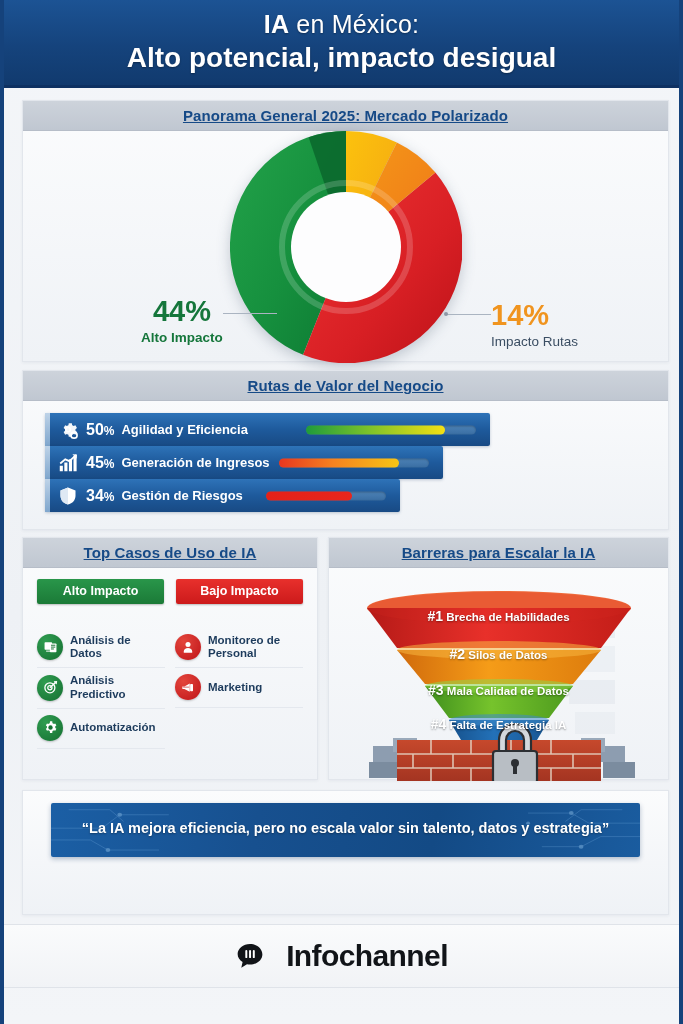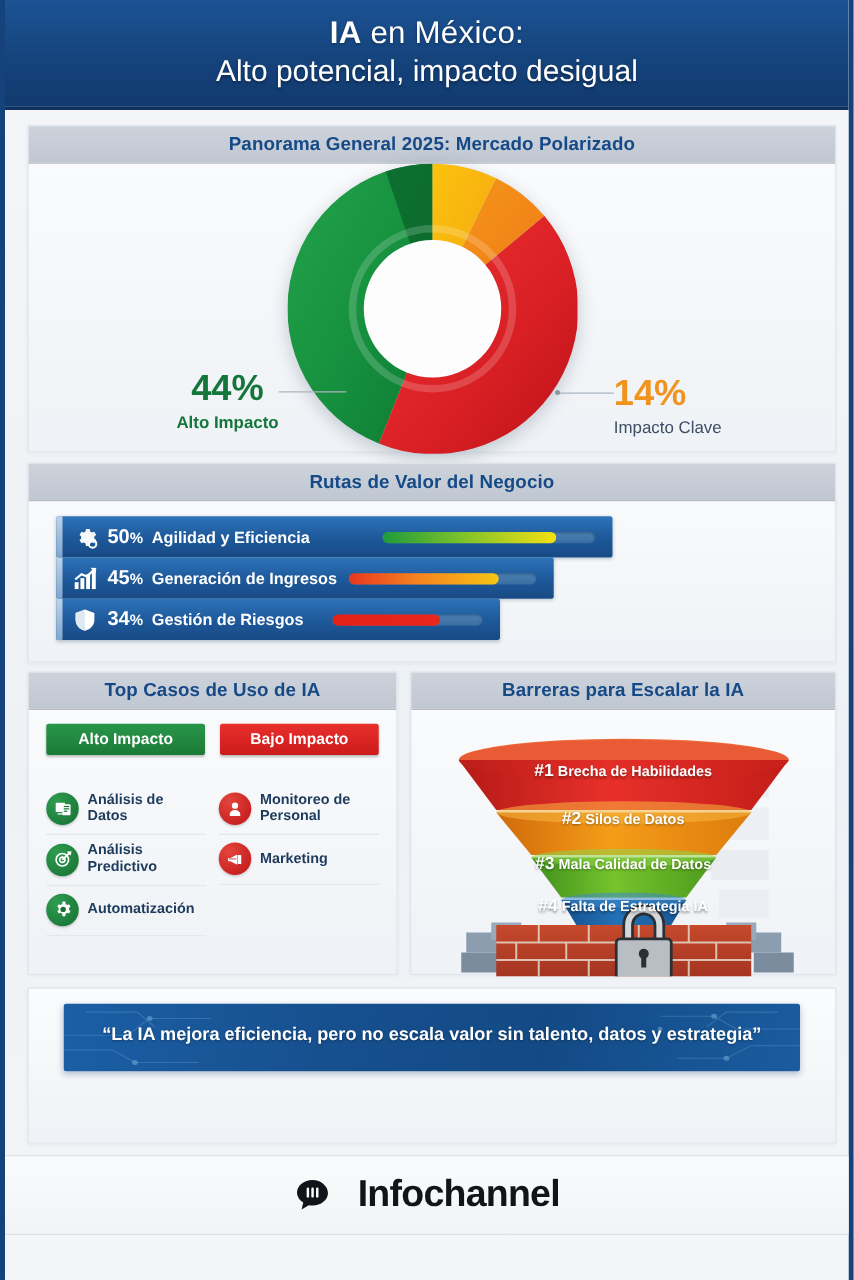--- a/index.html
+++ b/index.html
@@ -28,39 +28,39 @@
     align-items: center; justify-content: center;
     border-bottom: 3px solid #0e3father;
   }
   .header { border-bottom: 3px solid #0e3162; }
   .header-line1 {
     color: #ffffff; font-size: 25px; letter-spacing: .2px;
     font-weight: 400; line-height: 1.05; text-shadow: 0 1px 2px rgba(0,0,0,.35);
   }
   .header-line1 b { font-weight: 700; }
   .header-line2 {
-    color: #ffffff; font-size: 24px; font-weight: 400;
+    color: #ffffff; font-size: 28px; font-weight: 700;
     margin-top: 4px; text-shadow: 0 1px 2px rgba(0,0,0,.35);
   }
 
   
   .panel {
     position: absolute;
     background: linear-gradient(180deg,#fbfcfd 0%,#eff2f6 100%);
     border: 1px solid #e2e6ec;
     box-shadow: 0 1px 3px rgba(30,50,80,.06);
   }
   .band {
     height: 30px;
     background: linear-gradient(180deg,#cdd3db 0%,#c0c7d1 100%);
     display: flex; align-items: center; justify-content: center;
     border-bottom: 1px solid #b6bdc8;
   }
   .band-title {
-    color: #164a87; font-size: 15px; font-weight: 700; letter-spacing: .1px;
+    color: #164a87; font-size: 15px; font-weight: 700; letter-spacing: .1px; text-decoration: underline;
   }
 
   
   #panel-donut { left: 18px; top: 100px; width: 647px; height: 262px; }
   .donut-area { position: relative; height: 232px; }
   .donut-wrap {
     position: absolute; left: 50%; top: 50%;
     transform: translate(-50%,-50%);
     width: 232px; height: 232px;
   }
@@ -240,21 +240,21 @@
       </div>
 
       <div class="lbl lbl-left">
         <div class="lbl-pct">44%</div>
         <div class="lbl-sub">Alto Impacto</div>
       </div>
       <div class="leader" style="left:200px; top:182px; width:54px;"></div>
 
       <div class="lbl lbl-mid">
         <div class="lbl-pct">14%</div>
-        <div class="lbl-sub">Impacto Clave</div>
+        <div class="lbl-sub">Impacto Rutas</div>
       </div>
       <div class="leader" style="left:424px; top:183px; width:44px;"></div>
       <div class="leader-dot" style="left:421px; top:181px;"></div>
 
       <div class="lbl lbl-low">
         <div class="lbl-pct">42%</div>
         <div class="lbl-sub"><i>Bajo</i><span> Impacto</span></div>
       </div>
       <div class="leader" style="left:414px; top:271px; width:54px;"></div>
       <div class="leader-dot" style="left:410px; top:269px;"></div>

